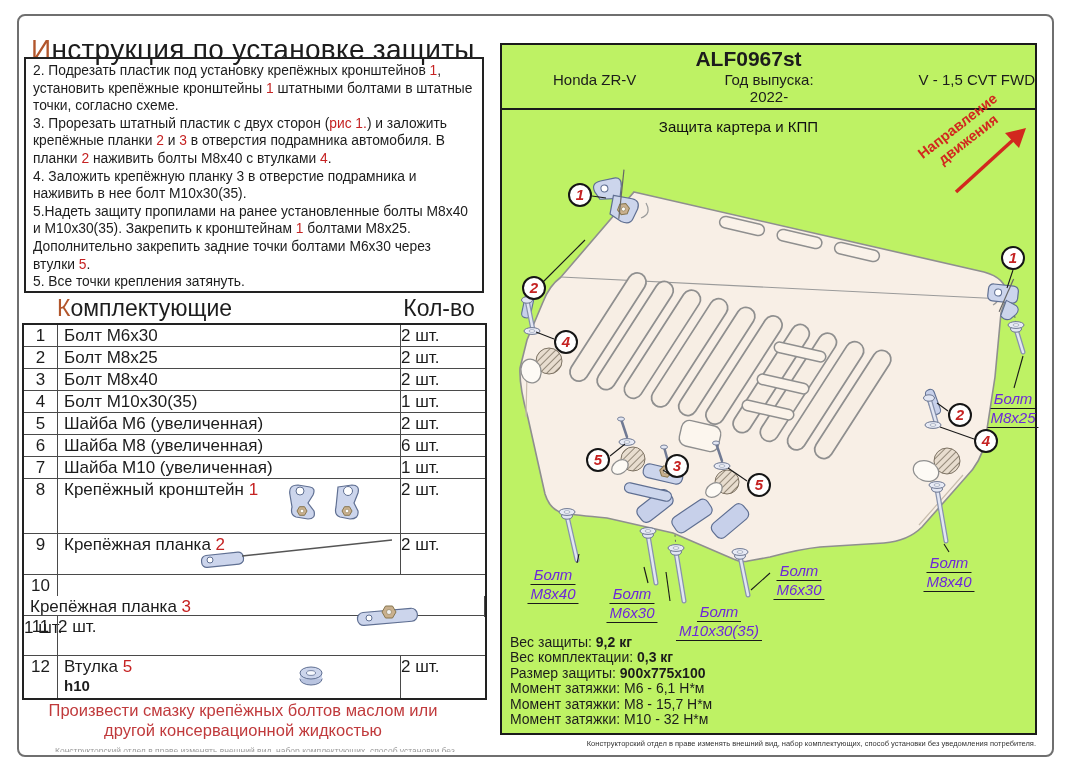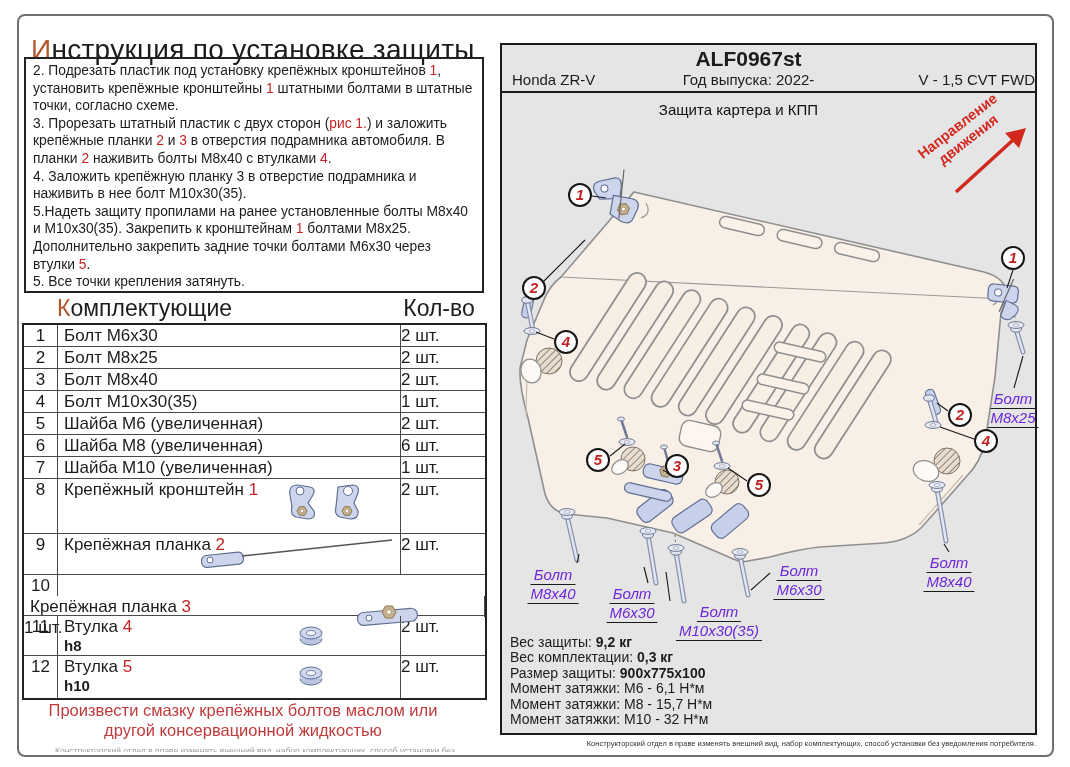--- a/index.html
+++ b/index.html
@@ -26,28 +26,28 @@
   .c-name{flex:1;border-right:1px solid #4a4a4a;padding:0 6px;position:relative;}
   .c-name b.sub{display:block;font-size:15px;line-height:18px;}
   .c-qty{width:84px;flex:none;}
   .part-img{position:absolute;pointer-events:none;}
   .grease-note{position:absolute;left:28px;top:700px;width:430px;text-align:center;
                font-size:16.5px;line-height:20px;color:#c03a3c;}
   .cutoff{position:absolute;left:55px;top:746px;width:400px;height:6px;overflow:hidden;
           font-size:8.5px;color:#9a9a9a;text-align:center;white-space:nowrap;}
   
   .panel{position:absolute;left:500px;top:43px;width:537px;height:692px;box-sizing:border-box;
-         border:2px solid #1b1b1b;background:#e5e5e5;}
+         border:2px solid #1b1b1b;background:#bef264;}
   .rp-code-row,.rp-row{display:flex;font-size:15px;}
   .rp-code-row{margin-top:2px;}
   .rp-sp1{width:170px;flex:none;}
   .rp-mid{flex:1;text-align:center;}
   .rp-code{font-size:21px;font-weight:bold;}
   .rp-sp2{width:210px;flex:none;box-sizing:border-box;}
-  .rp-model{width:170px;flex:none;padding-left:10px;box-sizing:border-box;}
+  .rp-model{width:170px;flex:none;padding-left:10px;box-sizing:border-box;margin-left:41px;}
   .rp-engine{width:210px;flex:none;text-align:right;padding-right:0;box-sizing:border-box;}
   .rp-hr{border-bottom:2px solid #1b1b1b;margin-top:3px;}
   .rp-sub{width:100%;text-align:center;padding-right:60px;box-sizing:border-box;font-size:15px;}
   .rp-sub1{margin-top:8px;color:#111;}
   .rp-sub2{margin-top:1px;color:#c41212;font-weight:bold;}
   .direction-text{position:absolute;left:893px;top:116px;width:140px;text-align:center;
                   color:#d2281e;font-size:14.5px;font-weight:bold;line-height:17px;
                   transform:rotate(-38deg);}
   .diagram-svg{position:absolute;left:0;top:0;z-index:2;pointer-events:none;}
   .callout{position:absolute;width:24px;height:24px;border:2.5px solid #151515;border-radius:50%;
@@ -146,26 +146,20 @@
         <div class="c-name"><span>Крепёжная планка </span><span class="red">3</span><span class="part-img" style="right: 55px; top: 2px;"><svg width="80" height="36" viewBox="0 0 80 36">
     <rect x="8" y="15" width="60" height="13" rx="6" transform="rotate(-5 8 15)" fill="#ccd5ec" stroke="#5f6f92" stroke-width="1.2"></rect>
     <circle cx="20" cy="20" r="3" fill="#fff" stroke="#5f6f92"></circle>
     <polygon points="7,0 3.5,6 -3.5,6 -7,0 -3.5,-6 3.5,-6" transform="translate(40,14)" fill="#c9b08e" stroke="#86764f"></polygon>
     <circle cx="40" cy="14" r="2.5" fill="#f2f2f2" stroke="#86764f" stroke-width=".6"></circle>
             </svg></span></div>
         <div class="c-qty">1 шт.</div>
       </div>
       <div class="p-row" style="height: 40px;">
         <div class="c-num">11</div>
-        <div class="c-name"><span>Втулка </span><span class="red">4</span><b class="sub">h8</b><span class="part-img" style="right: 72px; top: 9px;"><svg width="34" height="24" viewBox="0 0 34 24">
-    <ellipse cx="17" cy="14" rx="11" ry="6" fill="#b9c4e0" stroke="#5f6f92"></ellipse>
-    <rect x="6" y="8" width="22" height="6" fill="#ccd5ec"></rect>
-    <ellipse cx="17" cy="8" rx="11" ry="6" fill="#ccd5ec" stroke="#5f6f92"></ellipse>
-    <ellipse cx="17" cy="8" rx="4.5" ry="2.4" fill="#f6f8fd" stroke="#5f6f92" stroke-width=".8"></ellipse>
-            </svg></span></div>
         <div class="c-qty">2 шт.</div>
       </div>
       <div class="p-row" style="height: 42px;">
         <div class="c-num">12</div>
         <div class="c-name"><span>Втулка </span><span class="red">5</span><b class="sub">h10</b><span class="part-img" style="right: 72px; top: 9px;"><svg width="34" height="24" viewBox="0 0 34 24">
     <ellipse cx="17" cy="14" rx="11" ry="6" fill="#b9c4e0" stroke="#5f6f92"></ellipse>
     <rect x="6" y="8" width="22" height="6" fill="#ccd5ec"></rect>
     <ellipse cx="17" cy="8" rx="11" ry="6" fill="#ccd5ec" stroke="#5f6f92"></ellipse>
     <ellipse cx="17" cy="8" rx="4.5" ry="2.4" fill="#f6f8fd" stroke="#5f6f92" stroke-width=".8"></ellipse>
             </svg></span></div>

